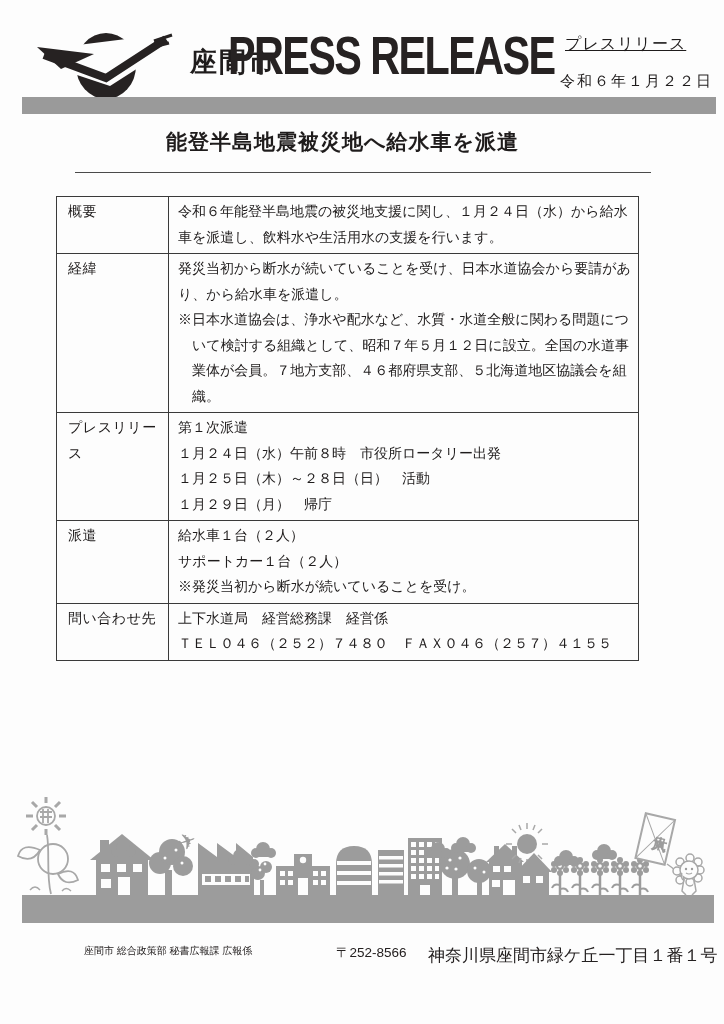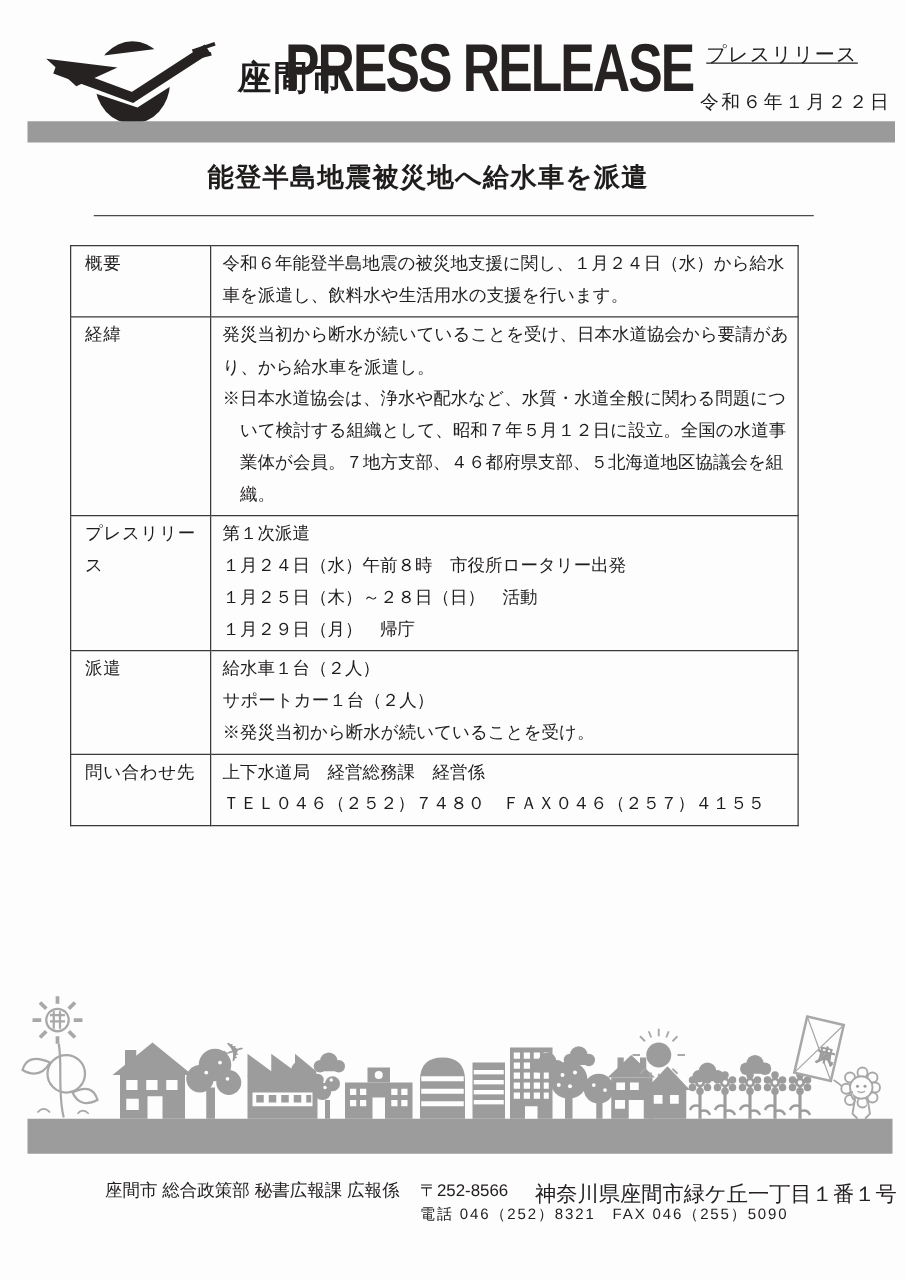--- a/index.html
+++ b/index.html
@@ -64,21 +64,21 @@
   .town .sw{stroke:var(--illus-line);fill:#fdfdfd;}
   .kite-text{
     writing-mode:vertical-rl;font-size:15px;font-weight:bold;fill:var(--illus);
     font-family:"Liberation Sans","DejaVu Sans",sans-serif;letter-spacing:1px;
   }
   
   .ft{
     font-family:"Liberation Sans","DejaVu Sans",sans-serif;
     position:absolute;white-space:nowrap;color:#242020;
   }
-  .ft-dept{left:84px;top:944px;font-size:14px;}
+  .ft-dept{left:84px;top:944px;font-size:10px;}
   .ft-postal{left:336px;top:944px;font-size:13.5px;}
   .ft-addr{left:428px;top:944px;font-size:17px;}
   .ft-phone{left:336px;top:963px;font-size:12px;letter-spacing:1.5px;}
 </style>
 </head>
 <body>
 
 <div class="page">
 
   <svg class="emblem" width="140" height="75" viewBox="0 0 140 75">
@@ -351,15 +351,14 @@
       <g class="sw" stroke-width="1.5">
         <path d="M684 89 l-2 12 l4 4 M694 89 l2 12 l-4 4"></path>
         <path d="M683 90 q -3 -4 -1 -7"></path>
       </g>
     </g>
   </svg>
 
   <div class="ft ft-dept">座間市 総合政策部 秘書広報課 広報係</div>
   <div class="ft ft-postal">〒252-8566</div>
   <div class="ft ft-addr">神奈川県座間市緑ケ丘一丁目１番１号</div>
-  <div class="ft ft-phone">電話 046（252）8321　FAX 046（255）5090</div>
 
 </div>
 
 </body></html>

